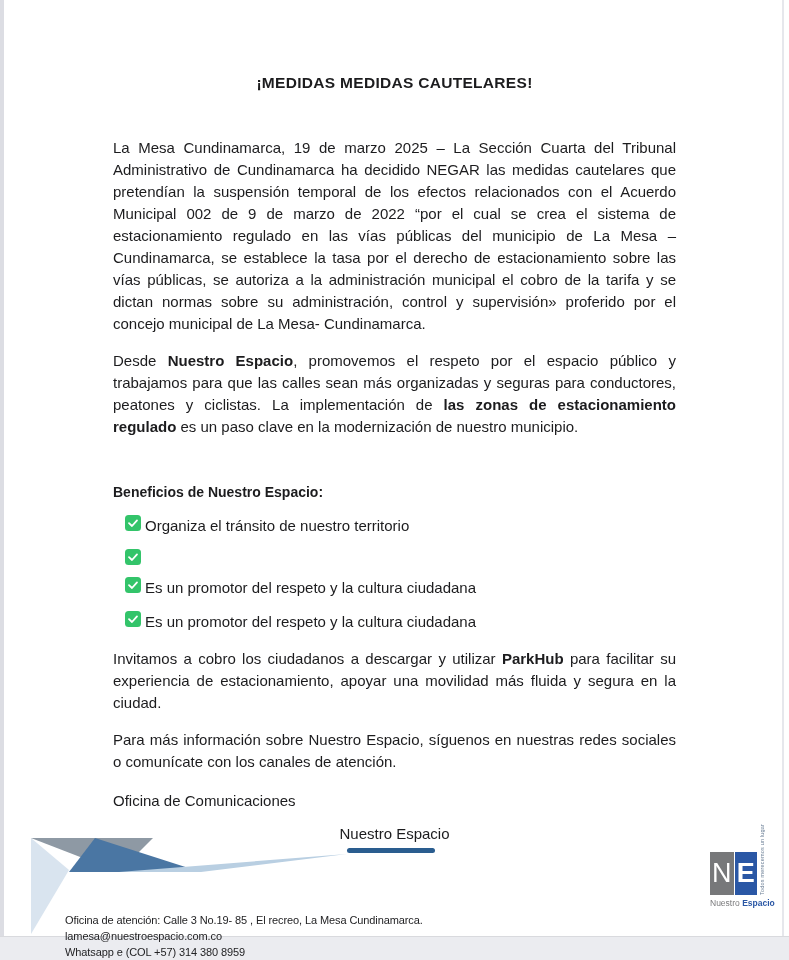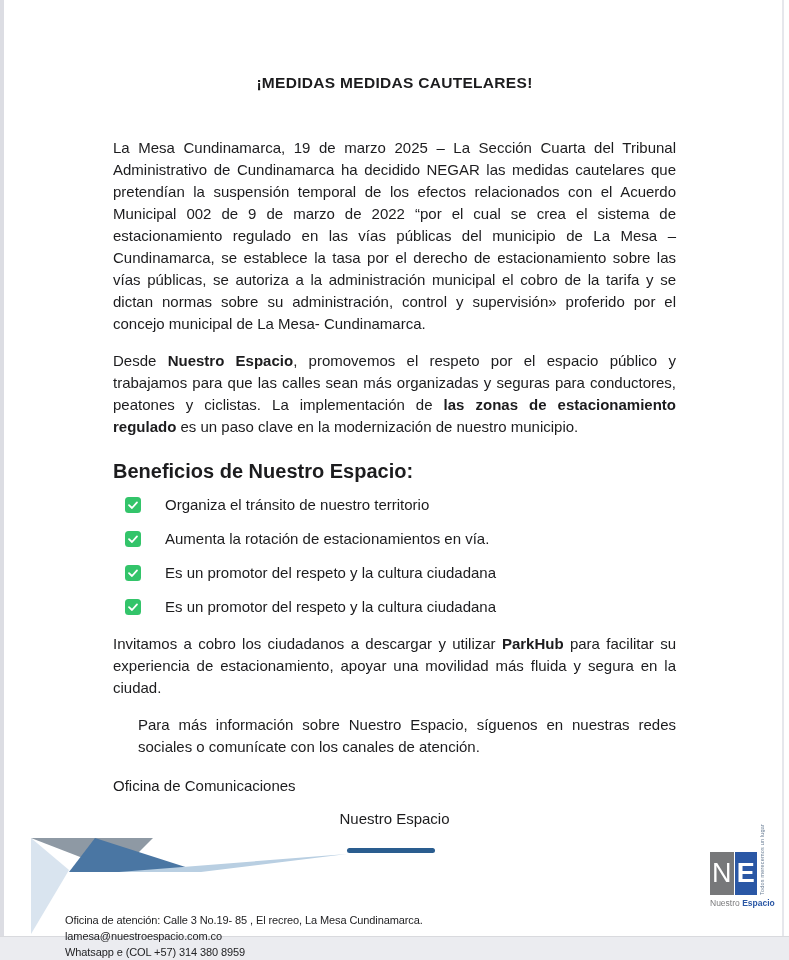--- a/index.html
+++ b/index.html
@@ -24,32 +24,32 @@
 
   .content {
     position:absolute; left:113px; top:137px; width:563px;
     font-size:15px; line-height:22px;
   }
   .content p { text-align:justify; }
   .b { font-weight:bold; }
 
   .para-mission { margin-top:15px; }
 
-  .benefits-heading { margin-top:22px; font-weight:bold; font-size:20px; }
+  .benefits-heading { margin-top:43px; font-weight:bold; font-size:14px; }
 
-  .benefit-item { margin-top:12px; display:flex; align-items:center; gap:24px;padding-left:12px; }
+  .benefit-item { margin-top:12px; display:flex; gap:4px;padding-left:12px; }
   .benefit-item:first-of-type { margin-top:16px; }
   .check {
     width:16px; height:16px; border-radius:3.5px; flex:0 0 16px;
     display:flex; align-items:center; justify-content:center;
   }
   .check svg { display:block; }
 
   .para-invite { margin-top:15px; }
-  .para-info   { margin-top:15px;margin-left:25px; }
+  .para-info   { margin-top:15px; }
 
   .sig { margin-top:17px; text-align:left; }
   .sig2 { margin-top:11px; text-align:center; }
 
   
   .footer-art { position:absolute; left:25px; top:830px; }
   .footer-contact {
     position:absolute; left:65px; top:912px; width:420px;
     font-size:11px; line-height:16px; color:#232325; letter-spacing:-0.1px;
   }
@@ -101,21 +101,20 @@
       </span>
       <span>Organiza el tránsito de nuestro territorio</span>
     </div>
     <div class="benefit-item">
       <span class="check">
         <svg width="16" height="16" viewBox="0 0 16 16">
             <rect x="0" y="0" width="16" height="16" rx="3.5" fill="#33c46a"></rect>
             <path d="M4 8.2 L7 11 L12 5.4" stroke="#ffffff" stroke-width="1.8" fill="none" stroke-linecap="round" stroke-linejoin="round"></path>
           </svg>
       </span>
-      <span>Aumenta la rotación de estacionamientos en vía.</span>
     </div>
     <div class="benefit-item">
       <span class="check">
         <svg width="16" height="16" viewBox="0 0 16 16">
             <rect x="0" y="0" width="16" height="16" rx="3.5" fill="#33c46a"></rect>
             <path d="M4 8.2 L7 11 L12 5.4" stroke="#ffffff" stroke-width="1.8" fill="none" stroke-linecap="round" stroke-linejoin="round"></path>
           </svg>
       </span>
       <span>Es un promotor del respeto y la cultura ciudadana</span>
     </div>

